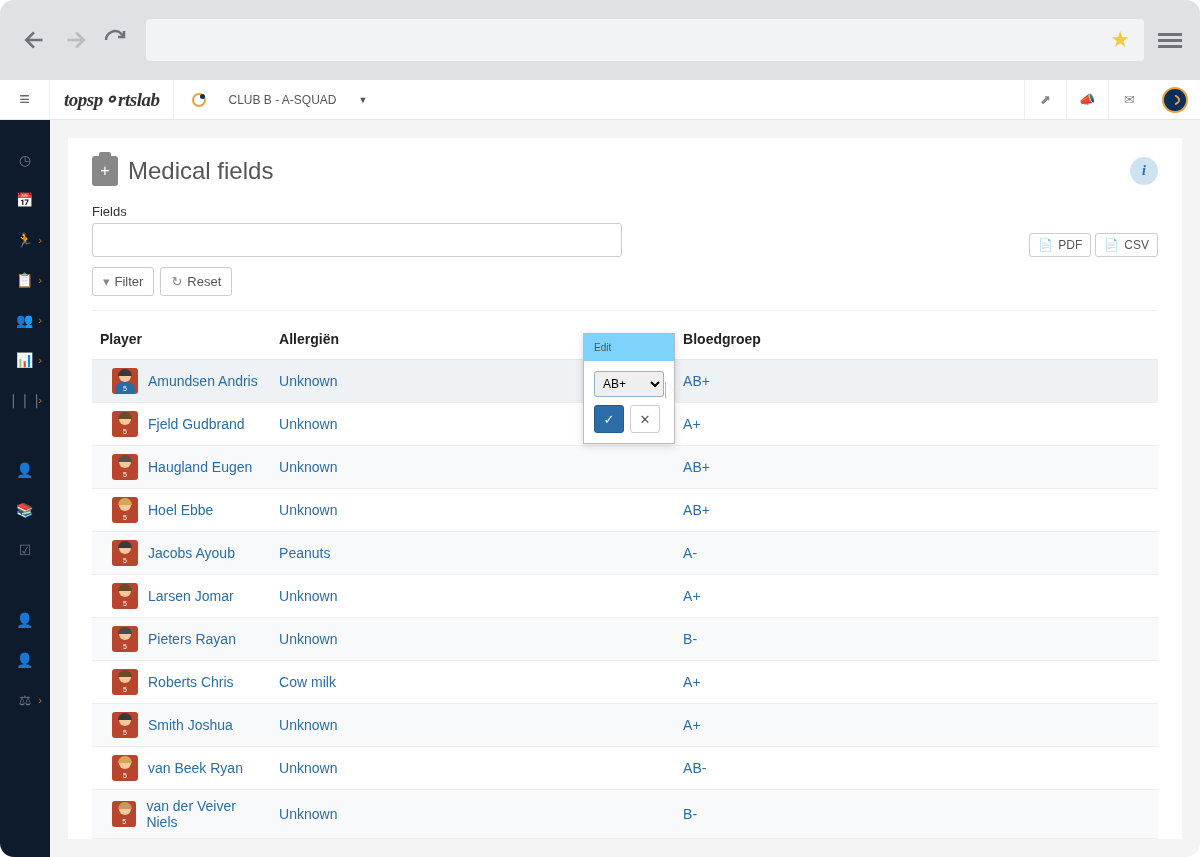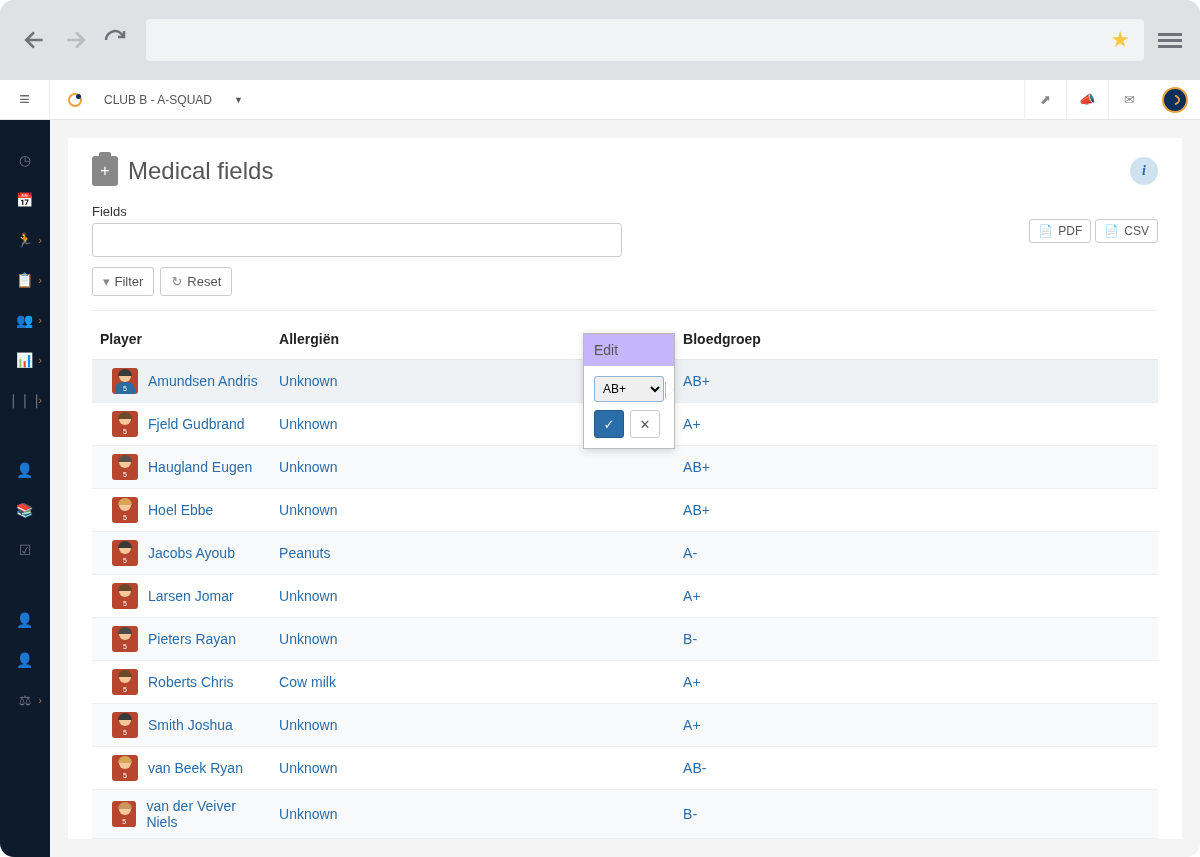--- a/index.html
+++ b/index.html
@@ -32,21 +32,21 @@
 .side-item{height:40px;display:flex;align-items:center;justify-content:center;color:#6a7585;font-size:14px;position:relative;}
 .side-item.expandable::after{content:'›';position:absolute;right:8px;color:#c97a2e;font-size:11px;}
 
 .content{flex:1;background:#f4f4f4;padding:18px 18px;overflow:hidden;}
 .panel{background:#fff;padding:18px 24px;height:100%;}
 .page-title{display:flex;align-items:center;gap:10px;margin-bottom:18px;}
 .page-title h1{font-size:24px;font-weight:400;color:#555;}
 .page-title .title-icon{width:26px;height:30px;background:#888;border-radius:3px;position:relative;display:flex;align-items:center;justify-content:center;color:#fff;font-size:16px;}
 .page-title .title-icon::before{content:'';position:absolute;top:-4px;width:12px;height:6px;background:#888;border-radius:2px;}
 .info-circle{margin-left:auto;width:28px;height:28px;border-radius:50%;background:#cfe2ef;color:#2a6da9;display:flex;align-items:center;justify-content:center;font-weight:bold;font-style:italic;font-family:Georgia,serif;}
-.fields-row{display:flex;align-items:center;gap:12px;}
+.fields-row{display:flex;align-items:flex-end;gap:12px;}
 .fields-group{display:flex;flex-direction:column;gap:4px;}
 .fields-label{font-size:13px;color:#333;}
 .fields-input{width:530px;height:34px;border:1px solid #ccc;border-radius:3px;padding:0 8px;}
 .export-buttons{margin-left:auto;display:flex;gap:4px;}
 .btn{border:1px solid #ccc;background:#fff;padding:6px 10px;border-radius:3px;font-size:13px;color:#555;display:inline-flex;align-items:center;gap:5px;cursor:pointer;}
 .btn.small{padding:4px 8px;font-size:12px;}
 .filter-row{margin-top:10px;display:flex;gap:6px;padding-bottom:14px;border-bottom:1px solid #eee;}
 
 .table{width:100%;margin-top:6px;border-collapse:collapse;}
 .table th{font-weight:700;color:#222;text-align:left;padding:14px 8px 12px;font-size:14px;border-bottom:1px solid #e8e8e8;}
@@ -58,21 +58,21 @@
 .col-blood{width:490px;}
 .link{color:#2a6da9;cursor:pointer;}
 .player-cell{display:flex;align-items:center;gap:10px;margin-left:12px;}
 .avatar{width:26px;height:26px;border-radius:3px;position:relative;overflow:hidden;background:#b8452e;}
 .avatar .head{position:absolute;width:12px;height:12px;background:#f4c89a;border-radius:50%;top:2px;left:7px;}
 .avatar .hair{position:absolute;width:14px;height:7px;border-radius:7px 7px 0 0;top:1px;left:6px;}
 .avatar .body{position:absolute;bottom:0;left:3px;width:20px;height:12px;border-radius:8px 8px 0 0;}
 .avatar .num{position:absolute;bottom:0;width:100%;text-align:center;font-size:7px;color:#fff;line-height:10px;}
 
 .popover{position:absolute;top:333px;left:583px;width:92px;background:#fff;border:1px solid #bbb;box-shadow:0 2px 8px rgba(0,0,0,0.15);}
-.popover-header{background:#c4b5fd;padding:8px 10px;font-size:14px;color:#555;}
+.popover-header{background:#7dd3fc;padding:8px 10px;font-size:10px;color:#555;}
 .popover-body{padding:10px;display:flex;flex-direction:column;gap:8px;}
 .popover select{width:100%;border:1px solid #8fb3d5;border-radius:3px;padding:4px;font-size:12px;}
 .popover-actions{display:flex;gap:6px;}
 .btn-confirm{background:#2a6da9;border:1px solid #245a8c;color:#fff;width:30px;height:28px;border-radius:3px;display:flex;align-items:center;justify-content:center;font-size:13px;cursor:pointer;}
 .btn-cancel{background:#fff;border:1px solid #ccc;color:#555;width:30px;height:28px;border-radius:3px;display:flex;align-items:center;justify-content:center;font-size:13px;cursor:pointer;}
 .popover::after{content:'';position:absolute;right:-8px;top:48px;border:8px solid transparent;border-left-color:#fff;}
 .popover::before{content:'';position:absolute;right:-9px;top:47px;border:9px solid transparent;border-left-color:#bbb;}
 </style>
 </head>
 <body>
@@ -100,20 +100,23 @@
   </div>
   <div class="menu-icon">
       <div></div>
       <div></div>
       <div></div>
     </div>
 </div>
 
 <div class="app-header">
   <div class="hamburger">≡</div>
+  <div class="brand">
+    <span class="brand-text">topsp<span class="o">⚬</span>rtslab</span>
+  </div>
   <div class="team-selector">
     <span class="logo"></span>
     <span>CLUB B - A-SQUAD</span>
     <span style="font-size:9px;">▼</span>
   </div>
   <div class="header-right">
     <div class="header-icon">⬈</div>
     <div class="header-icon">📣</div>
     <div class="header-icon">✉</div>
     <div class="profile-circle"></div>

